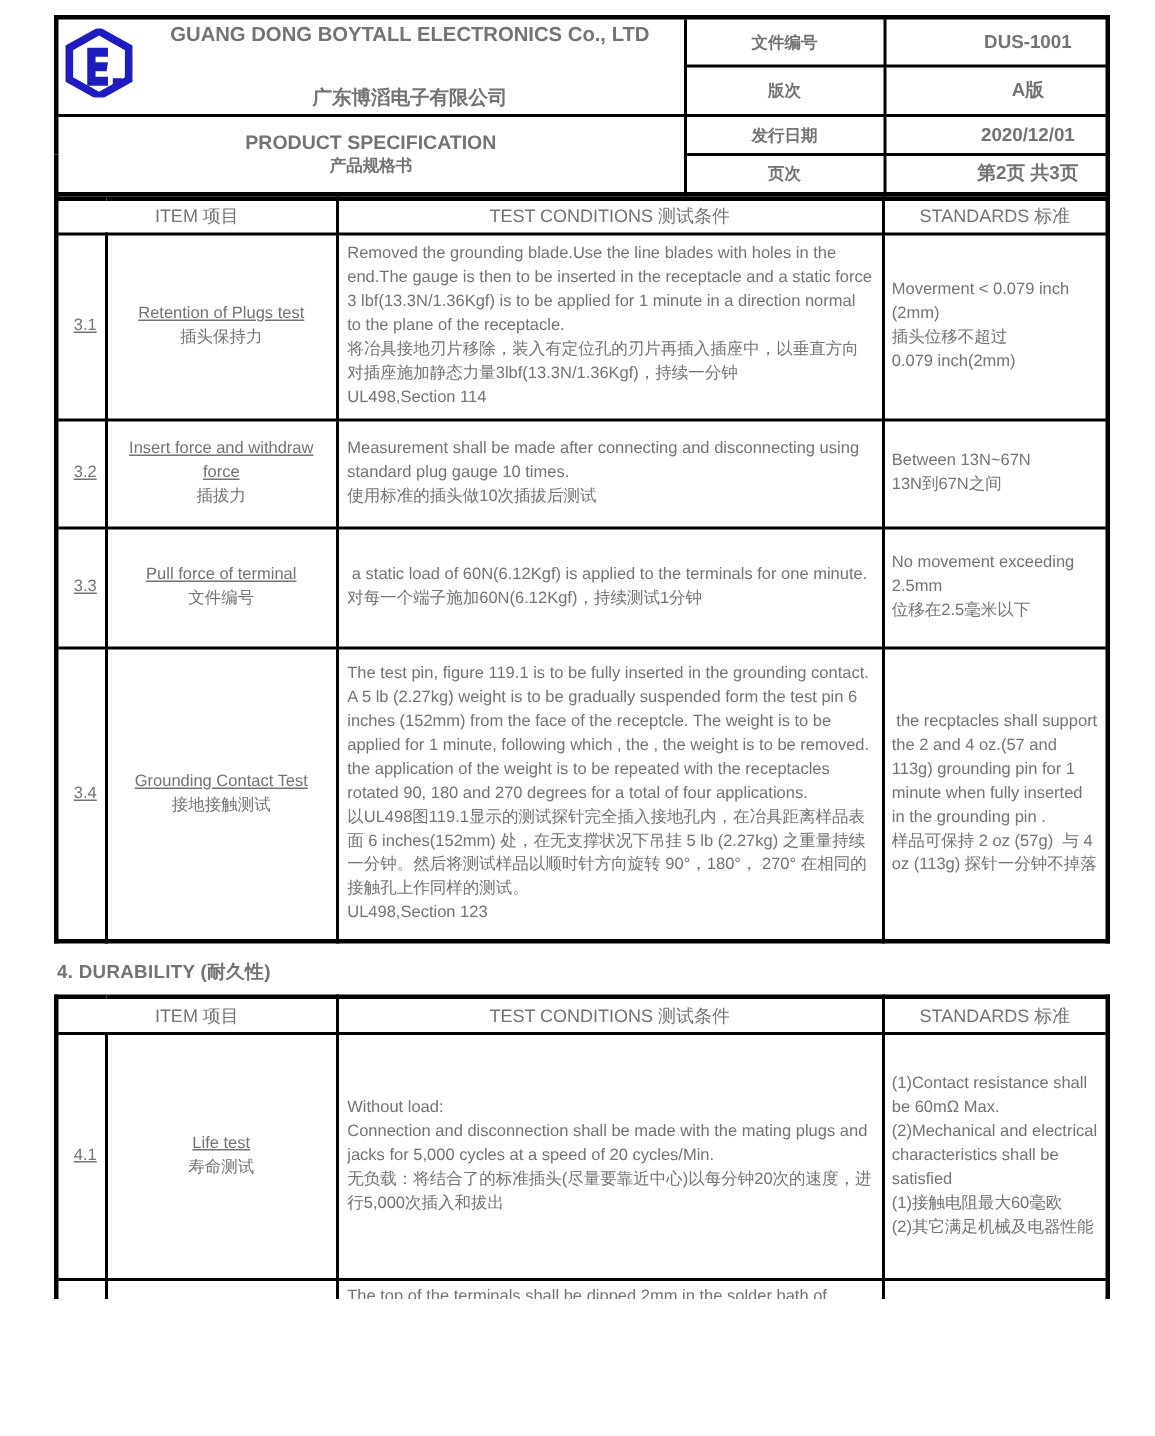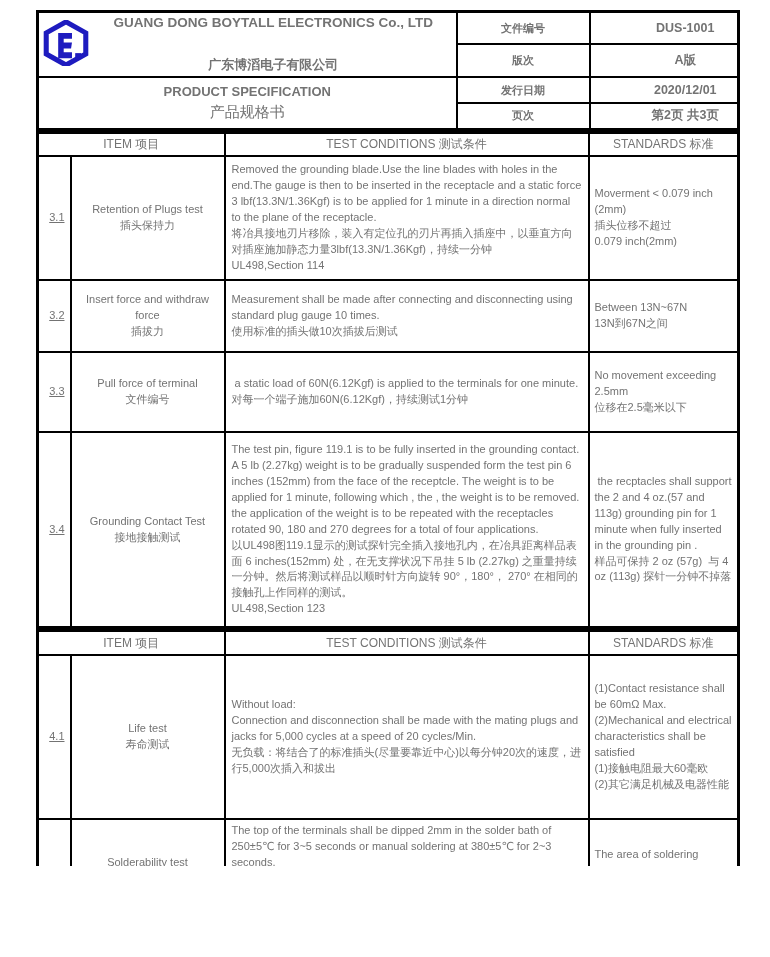--- a/index.html
+++ b/index.html
@@ -18,37 +18,37 @@
 
   
   .hdr td { text-align:center; font-weight:bold; }
   .hdr .company-cell { padding:2px 4px; }
   .company-row { display:flex; align-items:center; justify-content:flex-start; }
   .logo { width:46px; height:46px; flex:0 0 auto; margin-right:6px; }
   .company-text { flex:1; text-align:center; }
   .company-en { font-size:13.5px; font-weight:bold; line-height:1.25; }
   .company-cn { font-size:13px; font-weight:bold; line-height:1.4;margin-top:24px; }
   .doc-title-en { font-size:13px; font-weight:bold; line-height:1.4; }
-  .doc-title-cn { font-size:15px; font-weight:normal; line-height:1.4; }
+  .doc-title-cn { font-size:11px; font-weight:bold; line-height:1.4; }
   .hdr .lbl { font-size:11px; }
   .hdr .val { font-size:12.5px;padding-left:48px; }
   .hdr td { height:26px; }
 
   
   .section-title { font-size:12.5px; font-weight:bold; margin:11px 0 6px 2px; letter-spacing:0.2px; }
 
   
   .spec th {
     font-size:12px; font-weight:normal; text-align:center;
     height:24px; padding:2px;
   }
   .spec td { font-size:11px; line-height:1.45; }
   .c-no { text-align:right; font-size:11.5px;text-decoration:underline; }
   .c-item { text-align:center; }
-  .item-en { font-size:11px; line-height:1.45; }
+  .item-en { font-size:11px; line-height:1.45;text-decoration:underline; }
   .item-cn { font-size:11px; line-height:1.45;font-family:Liberation Serif, serif; }
   .prewrap { white-space:pre-wrap; word-wrap:break-word; }
   .c-cond { padding:3px 6px; }
   .c-std { padding:15px 5px; }
 
   .h-r1 td { height:124px; }
   .h-r2 td { height:72px; }
   .h-r3 td { height:62px; }
   .h-r4 td { height:196px; }
   .h-r5 td { height:164px; }
@@ -160,20 +160,21 @@
       </td>
       <td class="c-cond prewrap">The test pin, figure 119.1 is to be fully inserted in the grounding contact. A 5 lb (2.27kg) weight is to be gradually suspended form the test pin 6 inches (152mm) from the face of the receptcle. The weight is to be applied for 1 minute, following which , the , the weight is to be removed. the application of the weight is to be repeated with the receptacles rotated 90, 180 and 270 degrees for a total of four applications.
 以UL498图119.1显示的测试探针完全插入接地孔内，在冶具距离样品表面 6 inches(152mm) 处，在无支撑状况下吊挂 5 lb (2.27kg) 之重量持续一分钟。然后将测试样品以顺时针方向旋转 90°，180°， 270° 在相同的接触孔上作同样的测试。
 UL498,Section 123</td>
       <td class="c-std prewrap"> the recptacles shall support the 2 and 4 oz.(57 and 113g) grounding pin for 1 minute when fully inserted in the grounding pin .
 样品可保持 2 oz (57g)  与 4 oz (113g) 探针一分钟不掉落</td>
     </tr>
   </tbody>
     </table>
 
+  <div class="section-title">4. DURABILITY  (耐久性)</div>
   <table class="spec frame">
     <colgroup>
         <col style="width:33px">
         <col style="width:154px">
         <col style="width:364px">
         <col style="width:150px">
       </colgroup>
     <tbody>
         <tr>
       <th colspan="2">ITEM 项目</th>

